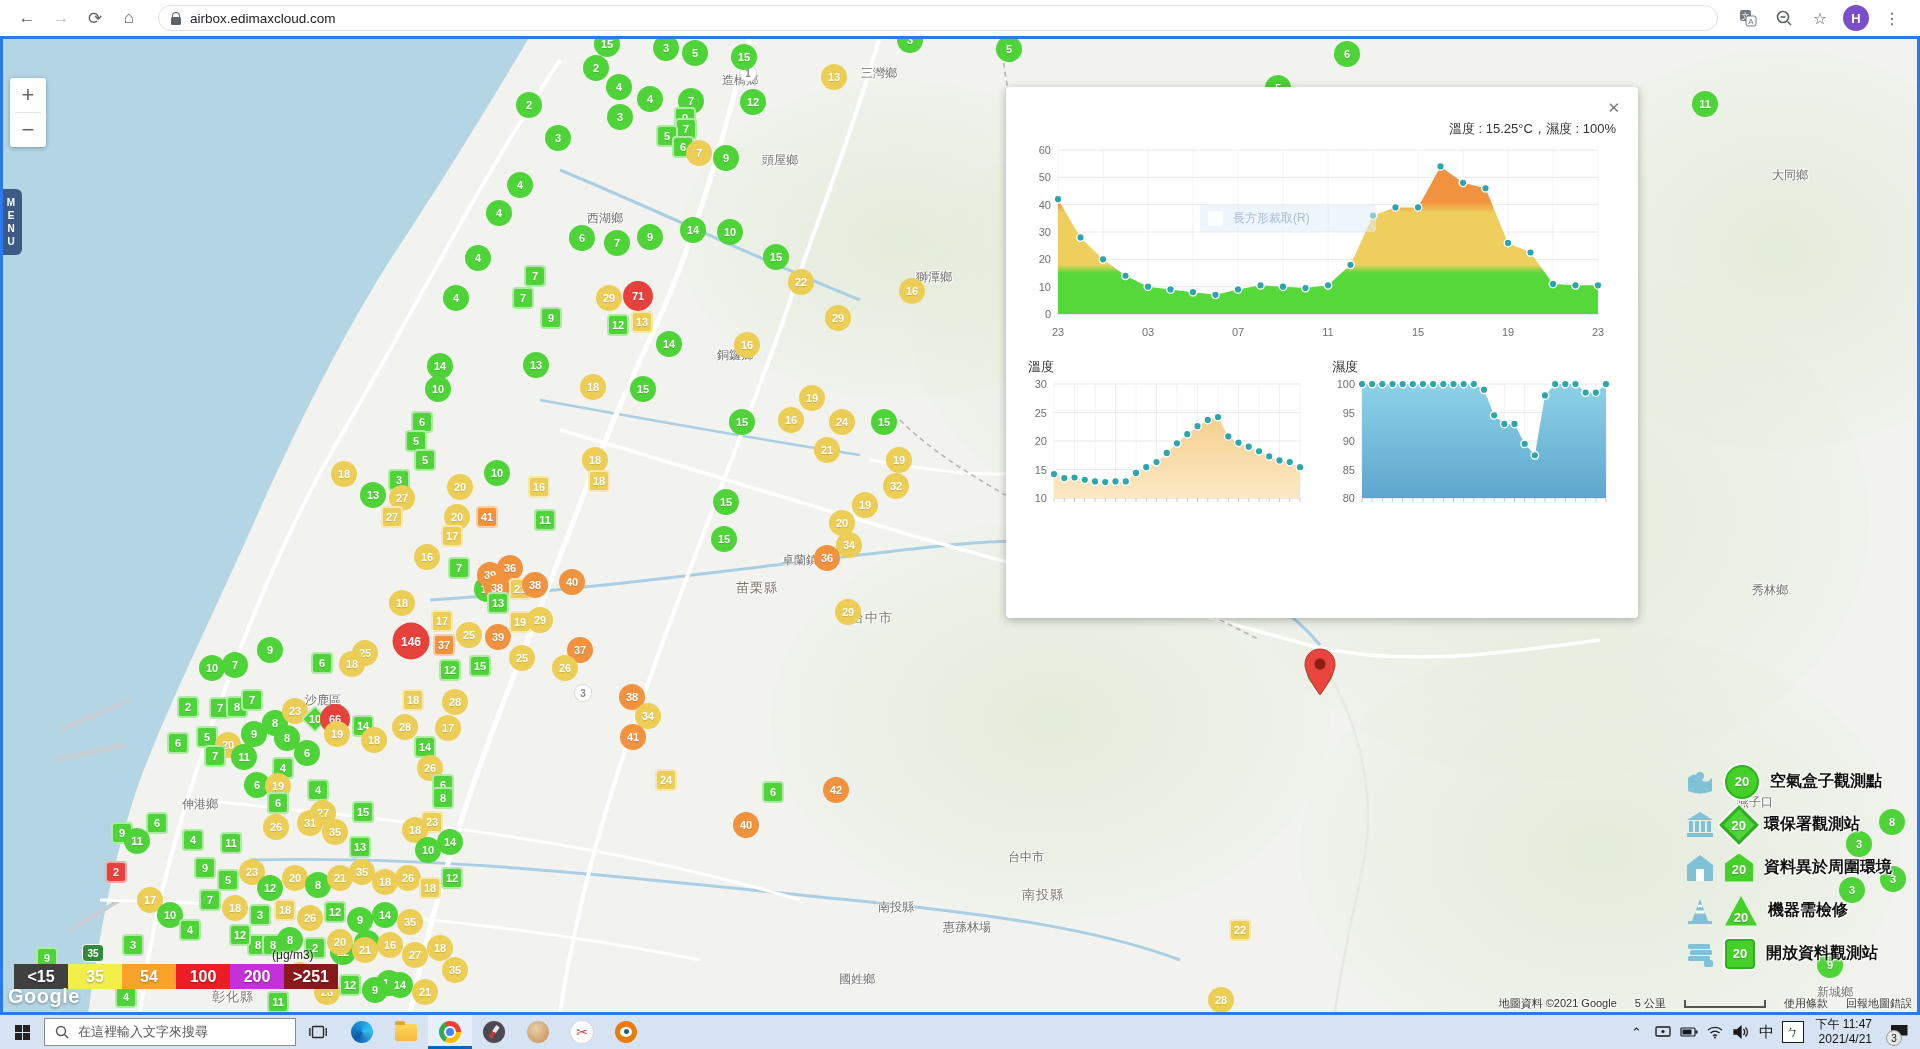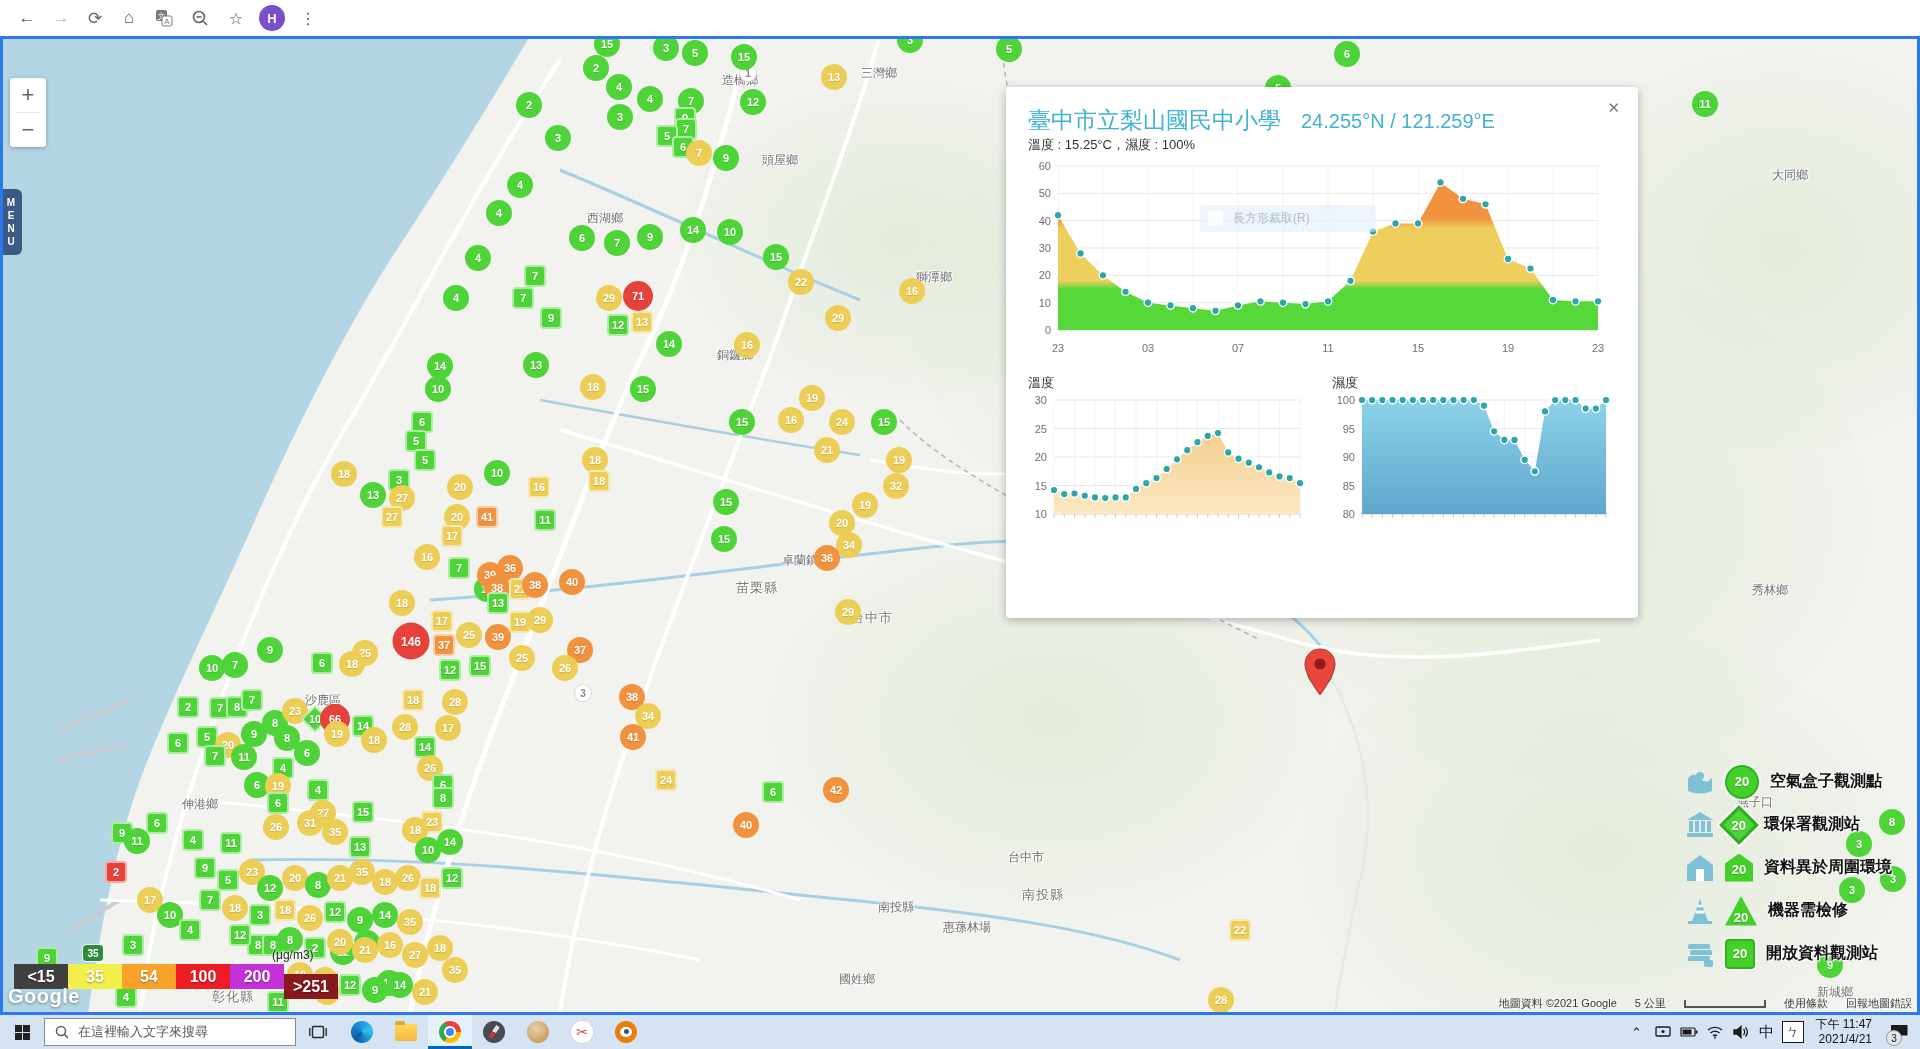--- a/index.html
+++ b/index.html
@@ -145,20 +145,24 @@
 </head>
 <body>
 
 <div id="app">
 
   <div class="browser-bar">
     <div class="nav-btn">←</div>
     <div class="nav-btn disabled">→</div>
     <div class="nav-btn">⟳</div>
     <div class="nav-btn">⌂</div>
+    <div class="url-pill">
+      <span class="lock"></span>
+      <span class="url-text">airbox.edimaxcloud.com</span>
+    </div>
     <div class="bar-right">
       <div class="bar-ico">
         <svg width="18" height="18" viewBox="0 0 18 18">
             <rect x="1" y="1" width="11" height="11" rx="2" fill="#757a80"></rect>
             <text x="6.5" y="9.5" font-size="8" fill="#fff" text-anchor="middle">文</text>
             <rect x="7" y="7" width="10" height="10" rx="2" fill="#fff" stroke="#757a80"></rect>
             <text x="12" y="15" font-size="8" fill="#757a80" text-anchor="middle">A</text>
           </svg>
       </div>
       <div class="bar-ico">
@@ -927,21 +931,21 @@
 N
 U</div>
 
   <div class="aqi-unit">(μg/m3)</div>
   <div class="aqi-legend" id="aqi-legend">
       <div class="aqi-seg" style="background: #404040;">&lt;15</div>
       <div class="aqi-seg" style="background: rgb(242, 239, 75);">35</div>
       <div class="aqi-seg" style="background: rgb(247, 163, 43);">54</div>
       <div class="aqi-seg" style="background: rgb(238, 28, 37);">100</div>
       <div class="aqi-seg" style="background: rgb(196, 49, 216);">200</div>
-      <div class="aqi-seg" style="background: rgb(138, 25, 29); margin-top: 10px;">&gt;251</div>
+      <div class="aqi-seg" style="background: rgb(138, 25, 29);">&gt;251</div>
     </div>
   <div class="glogo">Google</div>
 
   <div class="attrib">
     <span>地圖資料 ©2021 Google</span>
     <span>5 公里</span>
     <span class="scalebar"></span>
     <span>使用條款</span>
     <span>回報地圖錯誤</span>
   </div>
@@ -1002,25 +1006,21 @@
           </svg></div>
         <div class="sta-shape shape-square">
           <span>20</span>
         </div>
         <div class="sta-label">開放資料觀測站</div>
       </div>
     </div>
 
   <div class="popup">
     <div class="popup-close">✕</div>
-    <div class="popup-title-row">
-      <span class="popup-title">臺中市立梨山國民中小學</span>
-      <span class="popup-coords">24.255°N / 121.259°E</span>
-    </div>
-    <div class="popup-line" style="margin-top:0;">溫度 : 15.25°C，濕度 : 100%</div>
+    <div class="popup-line" style="margin-top:17px;text-align:right;">溫度 : 15.25°C，濕度 : 100%</div>
     <div id="chart-pm25"><svg width="578" height="202" viewBox="0 0 578 202">
           <line x1="30" y1="12" x2="30" y2="176" stroke="#f0f2f3" stroke-width="1"></line>
           <line x1="75" y1="12" x2="75" y2="176" stroke="#f0f2f3" stroke-width="1"></line>
           <line x1="120" y1="12" x2="120" y2="176" stroke="#f0f2f3" stroke-width="1"></line>
           <line x1="165" y1="12" x2="165" y2="176" stroke="#f0f2f3" stroke-width="1"></line>
           <line x1="210" y1="12" x2="210" y2="176" stroke="#f0f2f3" stroke-width="1"></line>
           <line x1="255" y1="12" x2="255" y2="176" stroke="#f0f2f3" stroke-width="1"></line>
           <line x1="300" y1="12" x2="300" y2="176" stroke="#f0f2f3" stroke-width="1"></line>
           <line x1="345" y1="12" x2="345" y2="176" stroke="#f0f2f3" stroke-width="1"></line>
           <line x1="390" y1="12" x2="390" y2="176" stroke="#f0f2f3" stroke-width="1"></line>

